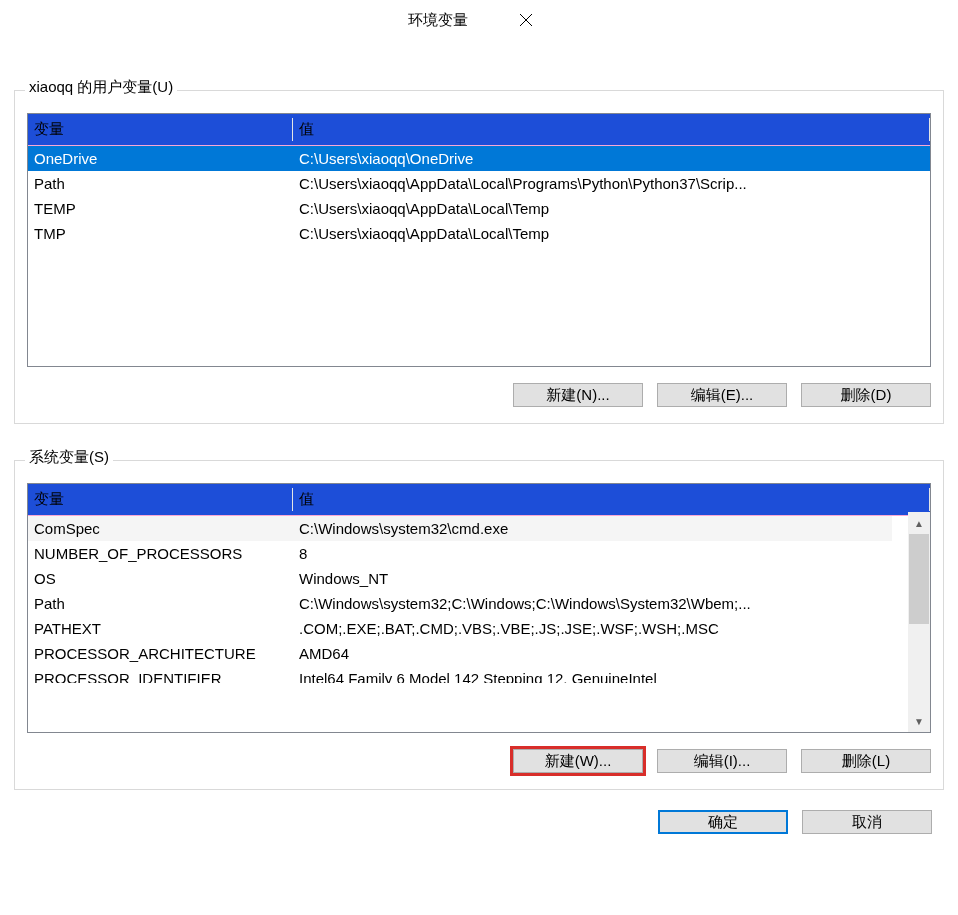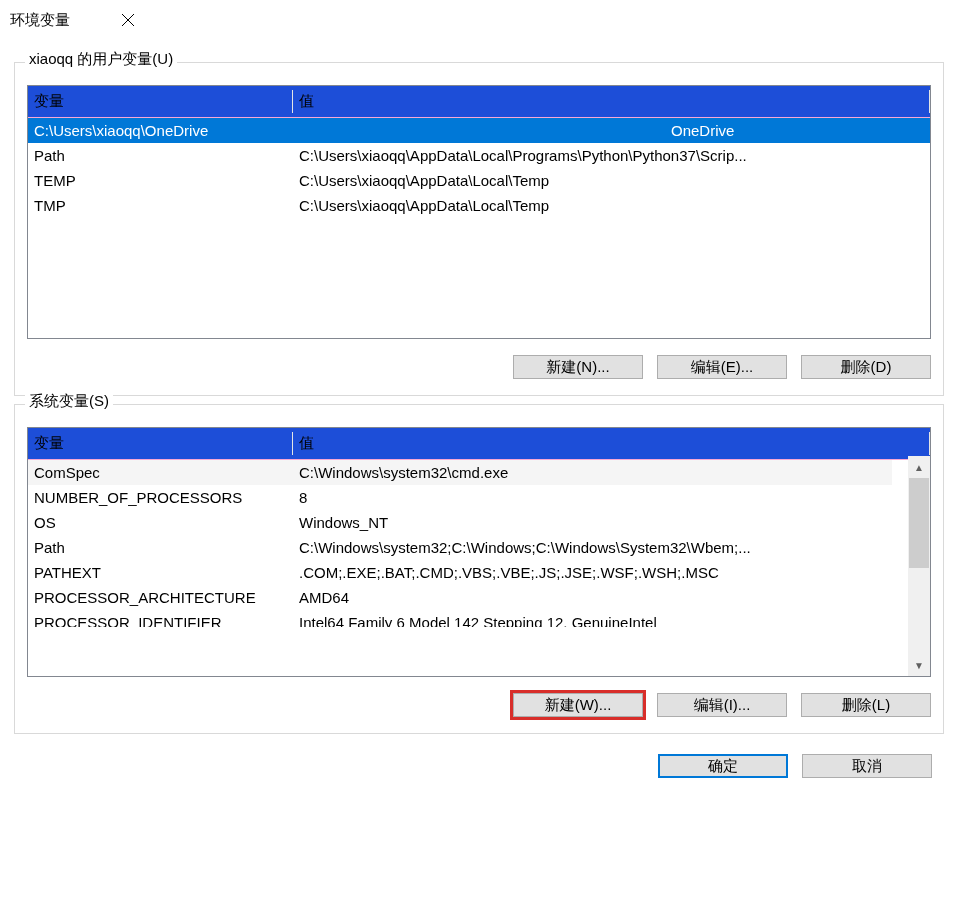--- a/index.html
+++ b/index.html
@@ -9,39 +9,38 @@
   background: #fff;
   width: 958px;
   height: 915px;
   overflow: hidden;
   color: #000;
 }
 .titlebar {
   height: 40px;
   display: flex;
   align-items: center;
-  justify-content: flex-start;
-  padding-left: 10px;
+  justify-content: center;
   gap: 34px;
 }
 .titlebar .title { font-size: 15px; }
 .titlebar .close {
   width: 48px; height:40px;
   display:flex; align-items:center; justify-content:center;
   cursor:pointer;
 }
 .titlebar .close svg { width:14px; height:14px; }
 
 .content {
   padding: 14px 14px 0 14px;
 }
 .group {
   border:1px solid #d9d9d9;
   position:relative;
-  margin-top:8px;
+  margin-top:36px;
   padding: 22px 12px 16px 12px;
 }
 .group-label {
   position:absolute;
   top:-13px; left:10px;
   background:#fff;
   padding:0 4px;
   font-size:15px;
 }
 .listbox {
@@ -131,22 +130,22 @@
 
   <div class="group">
     <div class="group-label">xiaoqq 的用户变量(U)</div>
     <div class="listbox">
       <div class="list-header">
         <div class="col col-var">变量</div>
         <div class="col col-val">值</div>
       </div>
       <div class="list-body">
         <div class="row selected">
+          <div class="cell var">OneDrive</div>
           <div class="cell val">C:\Users\xiaoqq\OneDrive</div>
-          <div class="cell var">OneDrive</div>
         </div>
         <div class="row">
           <div class="cell var">Path</div>
           <div class="cell val">C:\Users\xiaoqq\AppData\Local\Programs\Python\Python37\Scrip...</div>
         </div>
         <div class="row">
           <div class="cell var">TEMP</div>
           <div class="cell val">C:\Users\xiaoqq\AppData\Local\Temp</div>
         </div>
         <div class="row">

